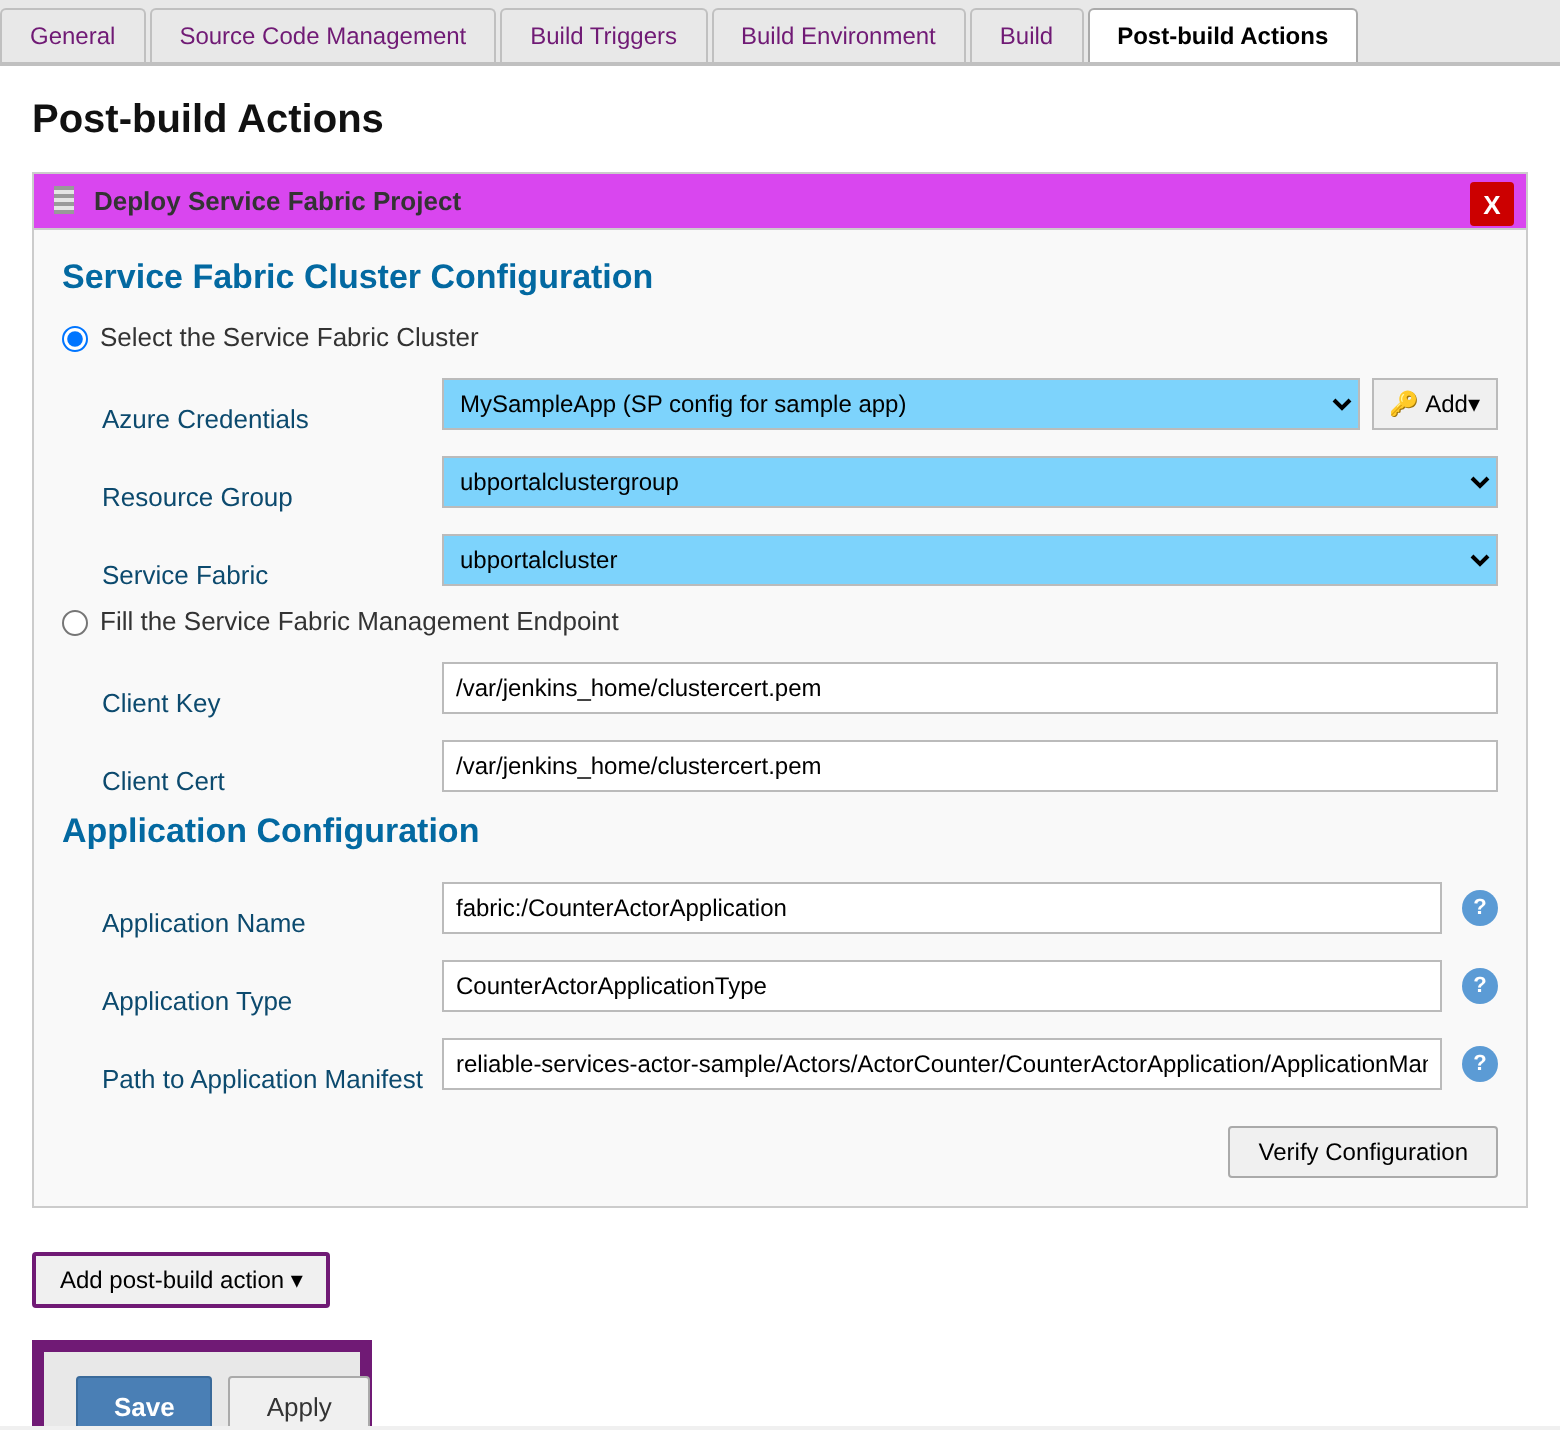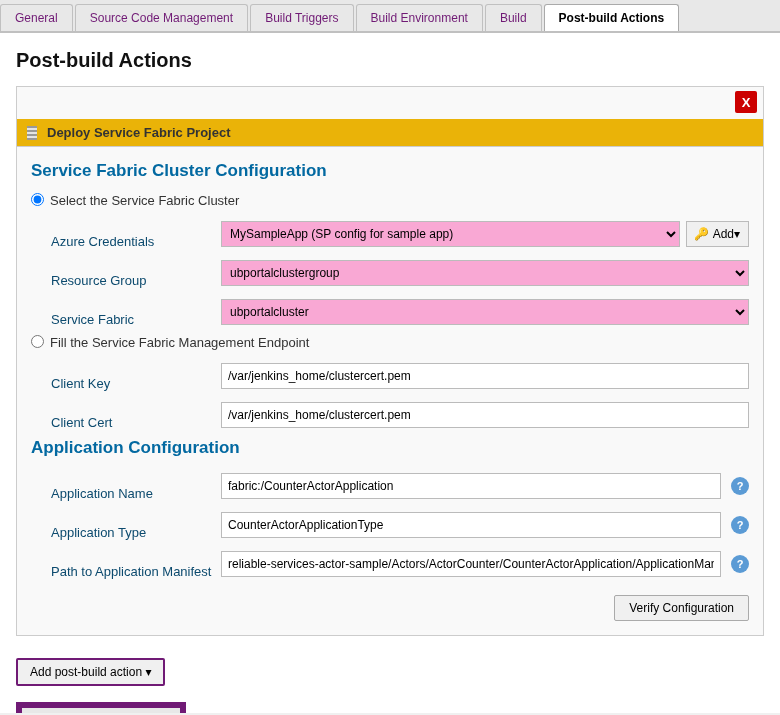--- a/index.html
+++ b/index.html
@@ -54,29 +54,28 @@
     }
 
     
     .panel {
       border: 1px solid #ccc;
       background: #f9f9f9;
       margin-bottom: 14px;
       position: relative;
     }
     .panel-header {
-      background: #eab308;
+      background: #d946ef;
       border-bottom: 1px solid #ccc;
       padding: 6px 10px;
       font-weight: bold;
       font-size: 13px;
       display: flex;
-      align-items: center;
+      align-items: flex-start;
       gap: 6px;
-      margin-top: 32px;
     }
     .panel-close-btn {
       position: absolute;
       top: 4px;
       right: 6px;
       background: #cc0000;
       color: #fff;
       border: none;
       border-radius: 2px;
       width: 22px;
@@ -97,21 +96,21 @@
     .section-title {
       font-size: 17px;
       font-weight: bold;
       margin-bottom: 12px;
       color: #0369a1;
     }
 
     
     .radio-option {
       display: flex;
-      align-items: flex-start;
+      align-items: flex-end;
       gap: 6px;
       margin-bottom: 10px;
       font-size: 13px;
     }
 
     
     .form-row {
       display: flex;
       align-items: center;
       margin-bottom: 8px;
@@ -136,21 +135,21 @@
       border: 1px solid #bbb;
       background: #fff;
       font-size: 12px;
       height: 26px;
     }
     .select-with-arrow {
       display: flex;
       align-items: center;
       flex: 1;
       border: 1px solid #bbb;
-      background: #f9a8d4;
+      background: #7dd3fc;
       height: 26px;
     }
     .select-with-arrow select {
       border: none;
       background: transparent;
       flex: 1;
       font-size: 12px;
       padding: 0 4px;
       outline: none;
       height: 100%;

